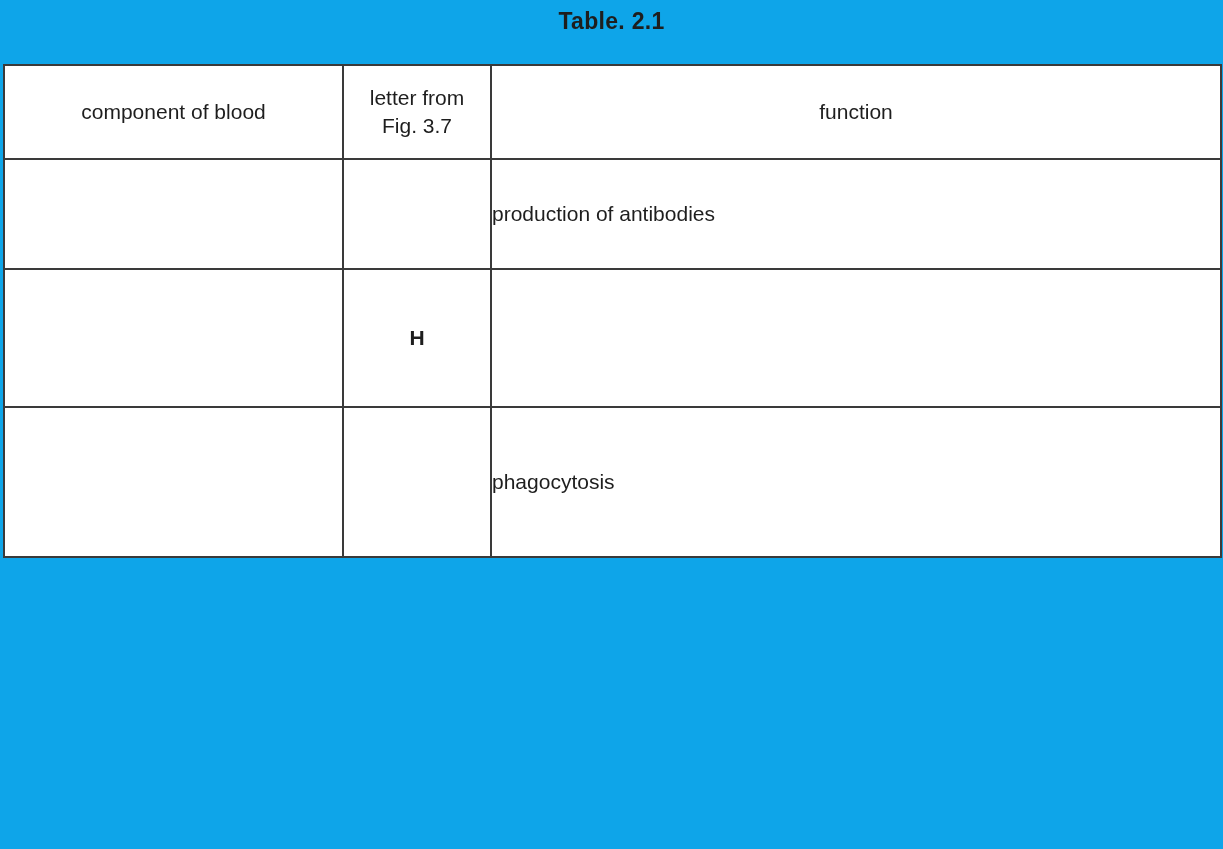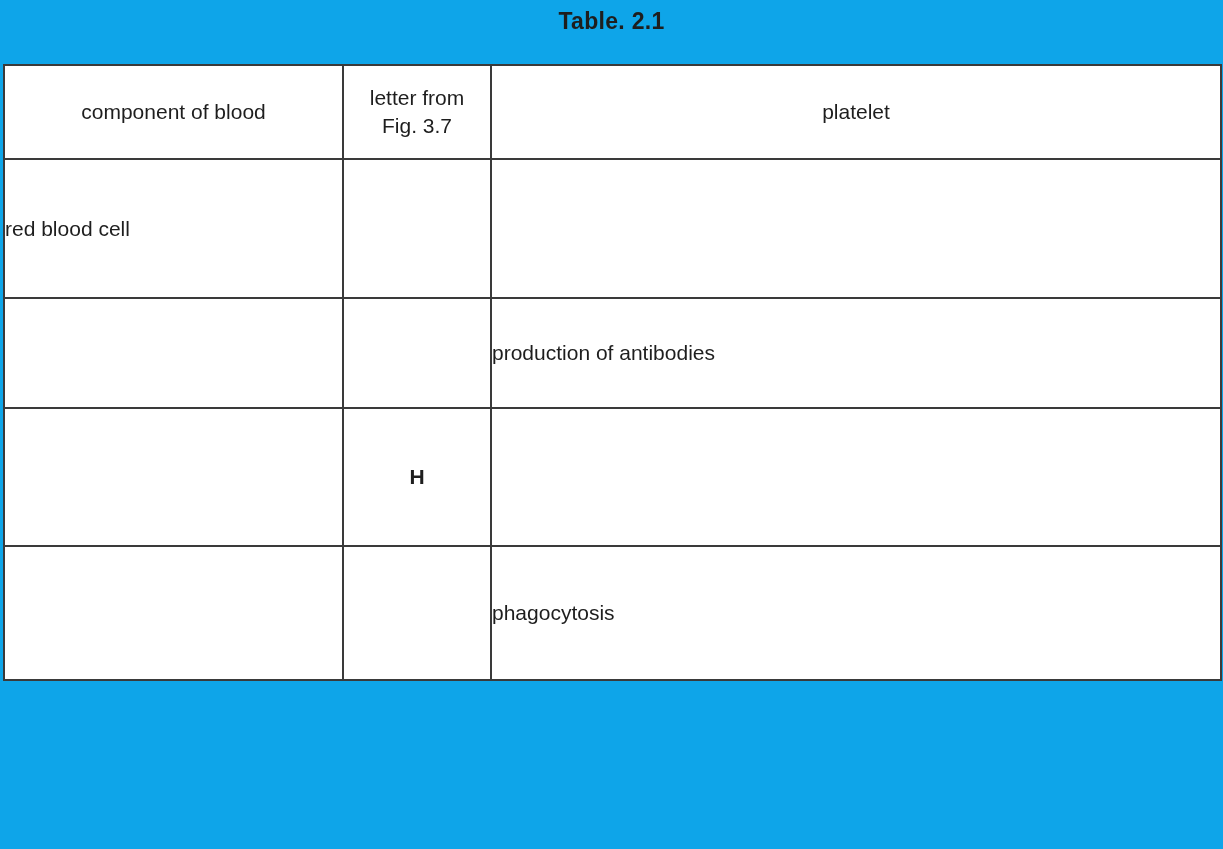--- a/index.html
+++ b/index.html
@@ -46,21 +46,21 @@
     border: 2px solid #3a3a3a;
     font-size: 21px;
     vertical-align: middle;
     background: #ffffff;
     padding: 0;
   }
   tr.header-row { height: 94px; }
   tr.row-1 { height: 139px; }
   tr.row-2 { height: 110px; border-radius: 9px; }
   tr.row-3 { height: 138px; }
-  tr.row-4 { height: 134px; padding-left: 22px; }
+  tr.row-4 { height: 150px; padding-left: 22px; }
   tr.row-5 { height: 142px; }
   table.main-table th {
     font-weight: normal;
     text-align: center;
     white-space: pre-line;
     line-height: 1.35;
   }
   td.comp-cell {
     text-align: left;
     padding-left: 16px;
@@ -86,29 +86,24 @@
     <colgroup>
       <col class="c1">
       <col class="c2">
       <col class="c3">
     </colgroup>
     <thead>
       <tr class="header-row">
         <th>component of blood</th>
         <th>letter from
 Fig. 3.7</th>
-        <th>platelet</th>
+        <th>function</th>
       </tr>
     </thead>
     <tbody>
-      <tr class="row-1">
-        <td class="comp-cell">red blood cell</td>
-        <td class="letter-cell"></td>
-        <td class="func-cell"></td>
-      </tr>
       <tr class="row-2">
         <td class="comp-cell"></td>
         <td class="letter-cell"></td>
         <td class="func-cell">production of antibodies</td>
       </tr>
       <tr class="row-3">
         <td class="comp-cell"></td>
         <td class="letter-cell">H</td>
         <td class="func-cell"></td>
       </tr>

